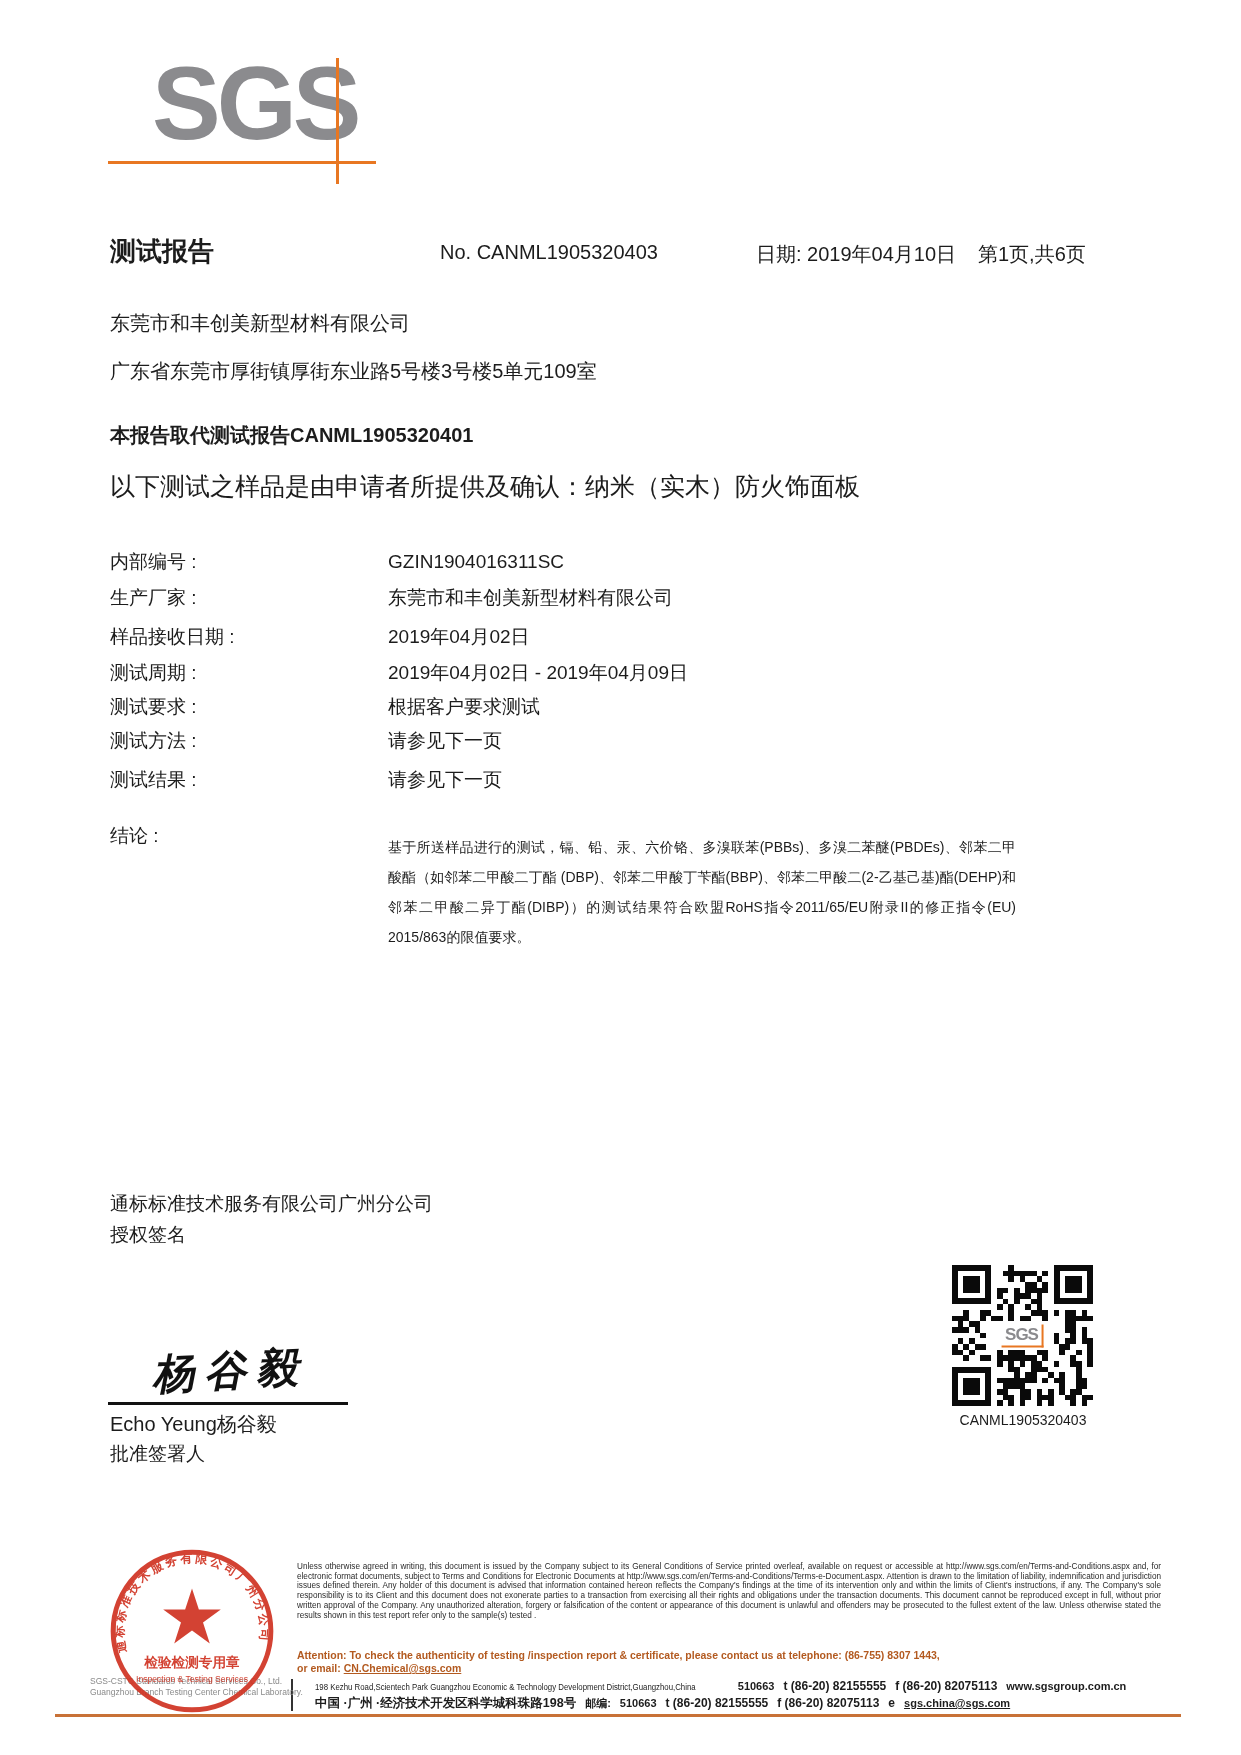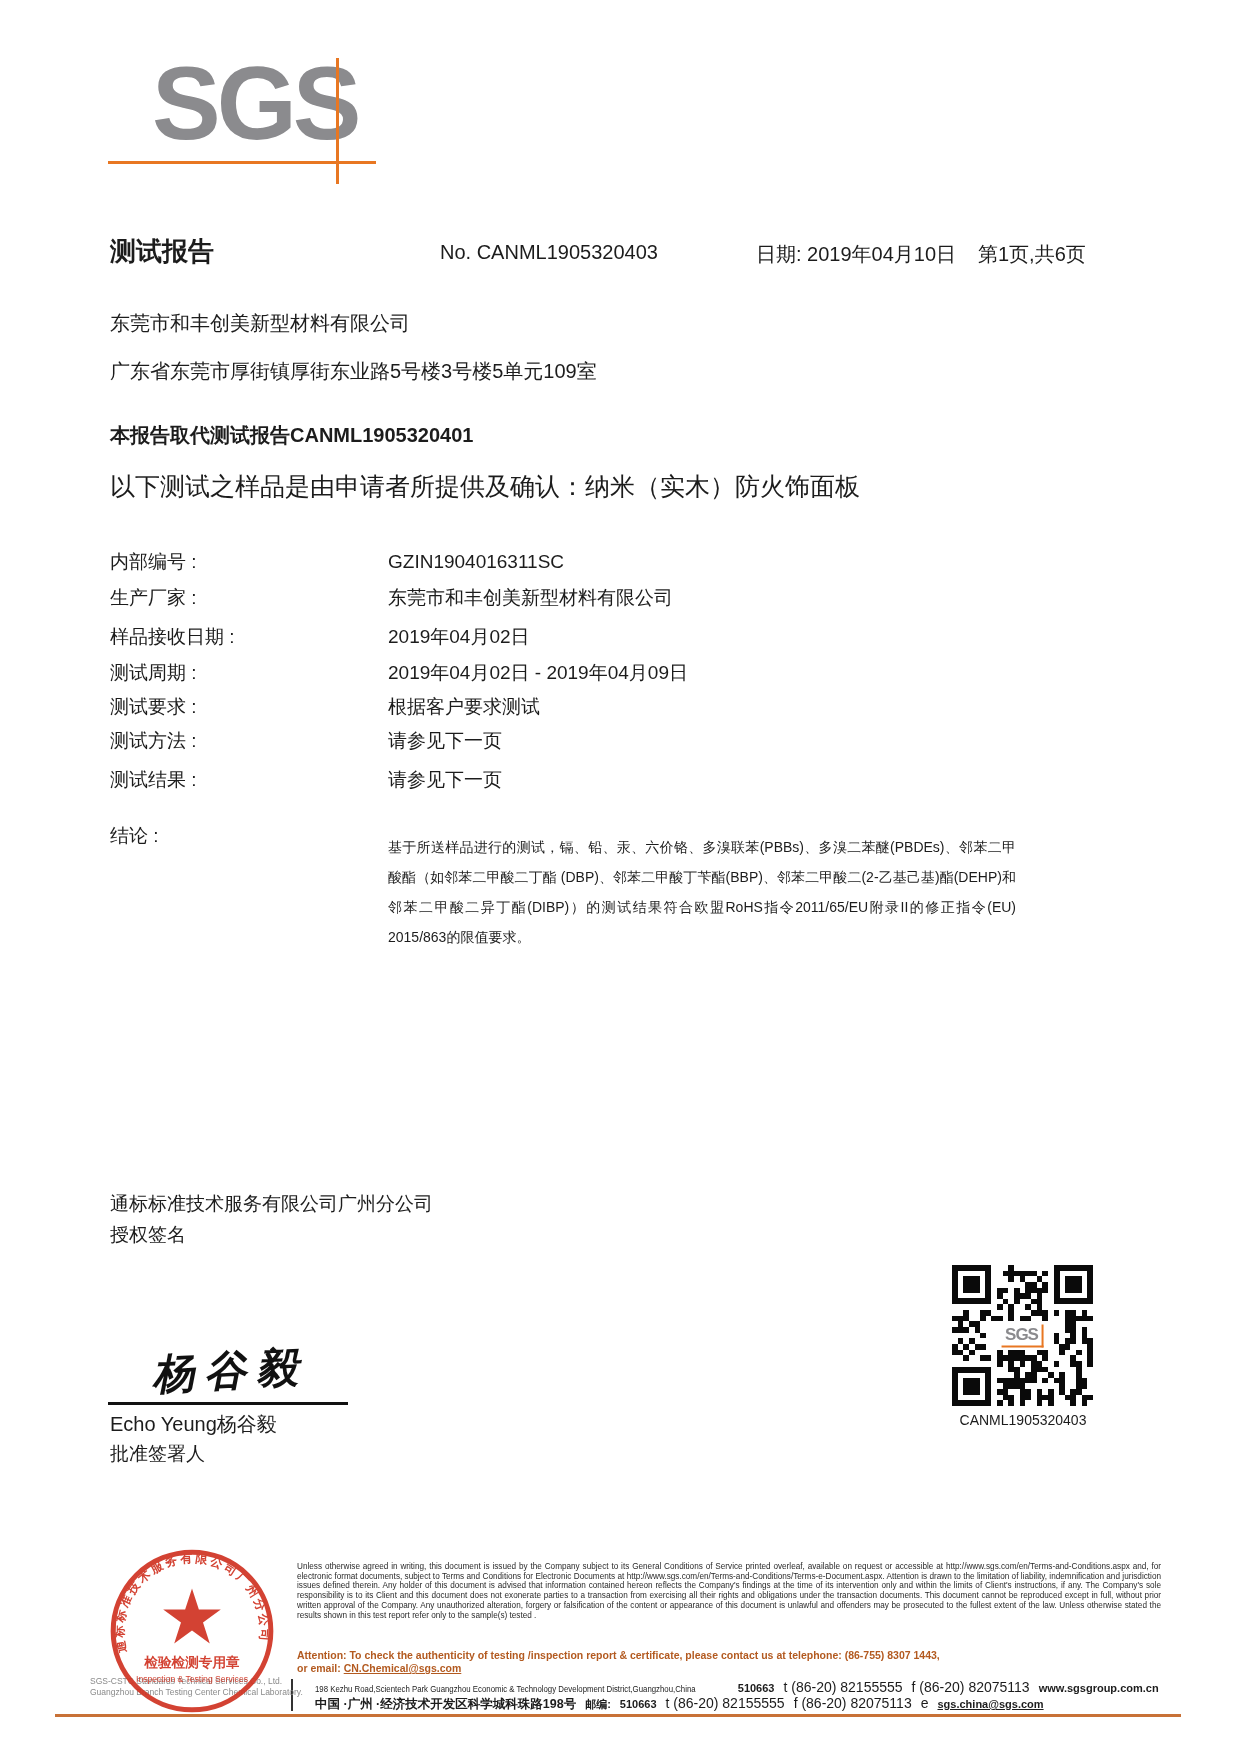--- a/index.html
+++ b/index.html
@@ -67,21 +67,21 @@
   .attention { position:absolute; left:297px; top:1649px; width:880px; font-size:10.5px;
                font-weight:700; color:#b35a20; line-height:13px; }
   .attention a { color:#b35a20; }
   .addr-block { position:absolute; left:291px; top:1679px; width:888px;
                 border-left:2px solid #333; padding-left:22px; }
   .addr-row { display:flex; align-items:baseline; gap:9px; white-space:nowrap; height:16px; }
   .addr-en { font-size:8.5px; transform:scaleX(.92); transform-origin:left; }
   .addr-cn { font-size:12.5px; font-weight:700; }
   .zip { font-size:11px; font-weight:700; }
   .zip-label { font-size:11px; font-weight:700; }
-  .telfax { font-size:14px; font-weight:400; }
+  .telfax { font-size:12px; font-weight:700; }
   .weblink, .maillink { font-size:11px; font-weight:700; color:#1c1c1c; text-decoration:none; }
   .maillink { text-decoration:underline; }
   .orange-rule { position:absolute; left:55px; top:1714px; width:1126px; height:3px; background:#c87137; }
   .member { position:absolute; right:76px; top:1722px; font-size:16px; font-weight:400;margin-top:34px; }
 </style>
 </head>
 <body>
 
 <div class="page">
 

